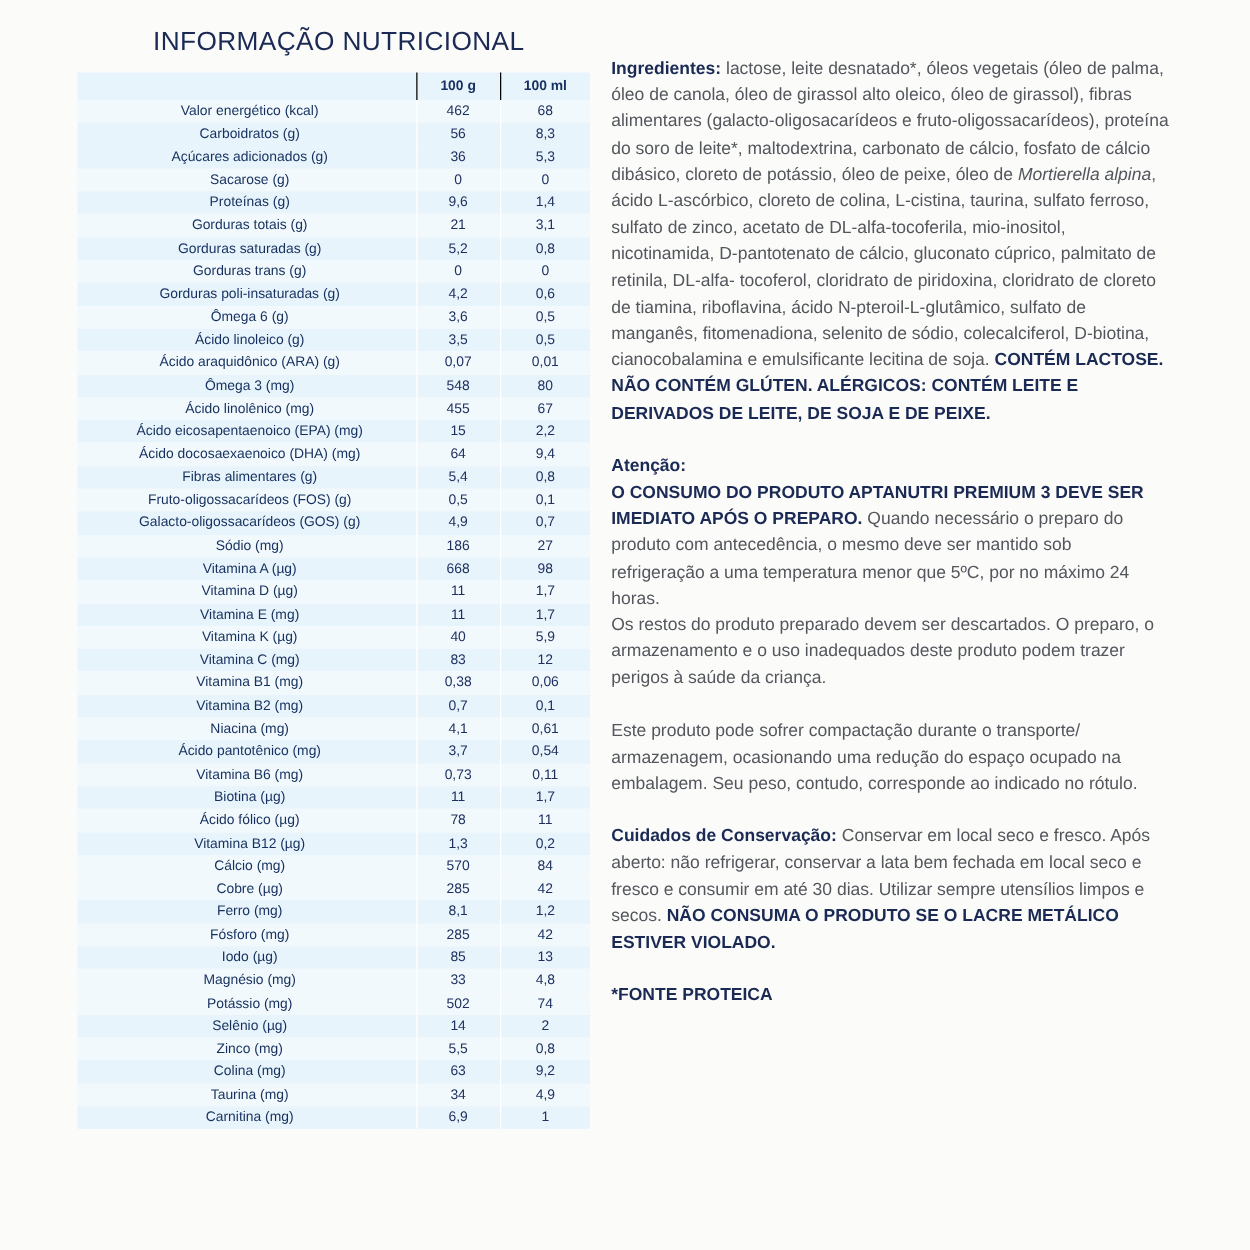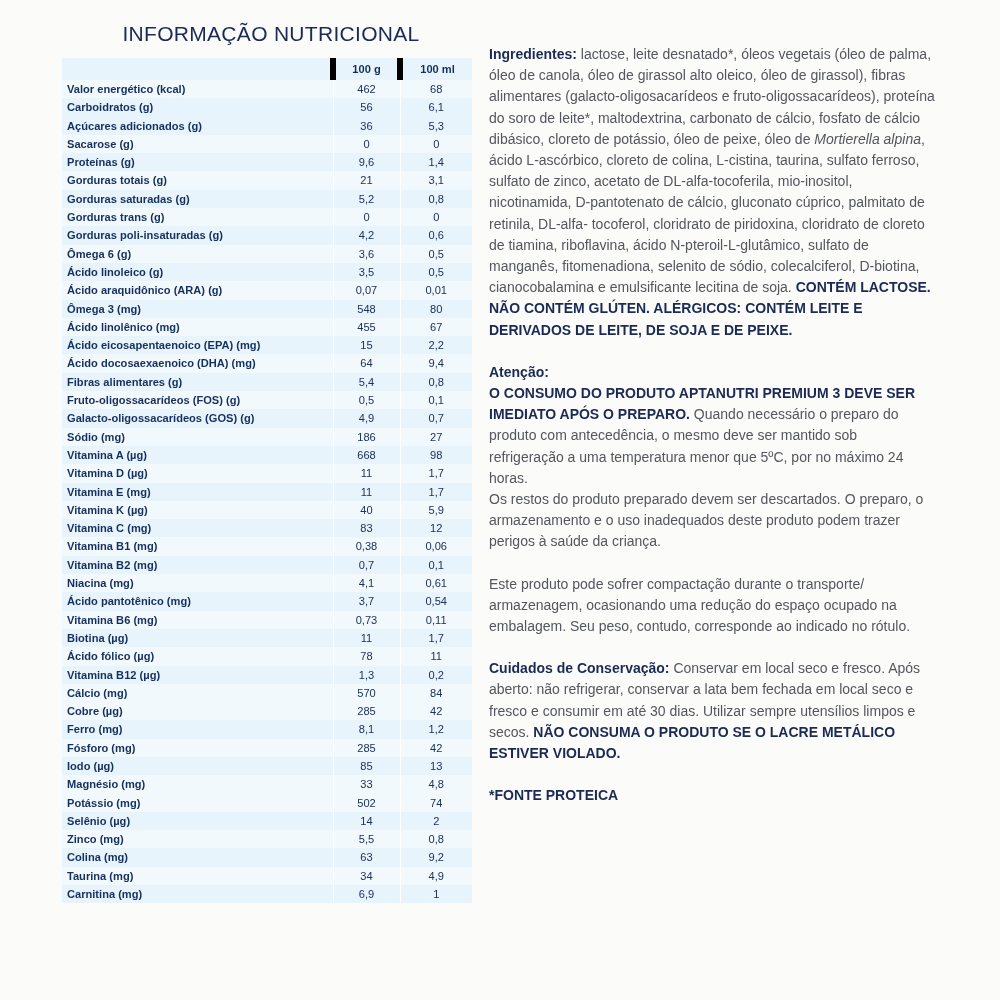--- a/index.html
+++ b/index.html
@@ -59,34 +59,35 @@
   table.nutri tr.odd  td, table.nutri tr.odd  th { background: #e8f4fb; }
   table.nutri tr.even td, table.nutri tr.even th { background: #f2f9fd; }
 
   table.nutri .val {
     text-align: center;
     font-weight: 400;
     color: #1e3060;
     border-left: 1px solid #ffffff;
   }
   table.nutri .name {
-    font-weight: bold;
+    font-weight: normal;
     color: #15305f;
     padding-left: 5px;
+    text-align: center;
   }
   table.nutri tr.hdr { height: 22px; }
   table.nutri tr.hdr th {
     line-height: 22px;
     font-weight: bold;
     font-size: 11.1px;
     color: #15305f;
     text-align: center;
   }
   table.nutri tr.hdr th.blank { background: #e8f4fb; border-left: 0; }
-  table.nutri tr.hdr th.val { border-left: 6px solid #000000; margin-left: 37px; }
+  table.nutri tr.hdr th.val { border-left: 1px solid #000000; margin-left: 37px; }
 
   
   .lvl0 { padding-left: 5px;  }
   .lvl1 { padding-left: 14px; }
   .lvl2 { padding-left: 26px; }
   .lvl3 { padding-left: 34px; }
 
   
   #text-panel {
     position: absolute;
@@ -126,21 +127,21 @@
       </thead>
       <tbody id="nutri-body">
           <tr class="even">
             <td class="name lvl0">Valor energético (kcal)</td>
             <td class="val">462</td>
             <td class="val">68</td>
           </tr>
           <tr class="odd">
             <td class="name lvl0">Carboidratos (g)</td>
             <td class="val">56</td>
-            <td class="val">6,1</td>
+            <td class="val">8,3</td>
           </tr>
           <tr class="odd">
             <td class="name lvl2">Açúcares adicionados (g)</td>
             <td class="val">36</td>
             <td class="val">5,3</td>
           </tr>
           <tr class="even">
             <td class="name lvl2">Sacarose (g)</td>
             <td class="val">0</td>
             <td class="val">0</td>

